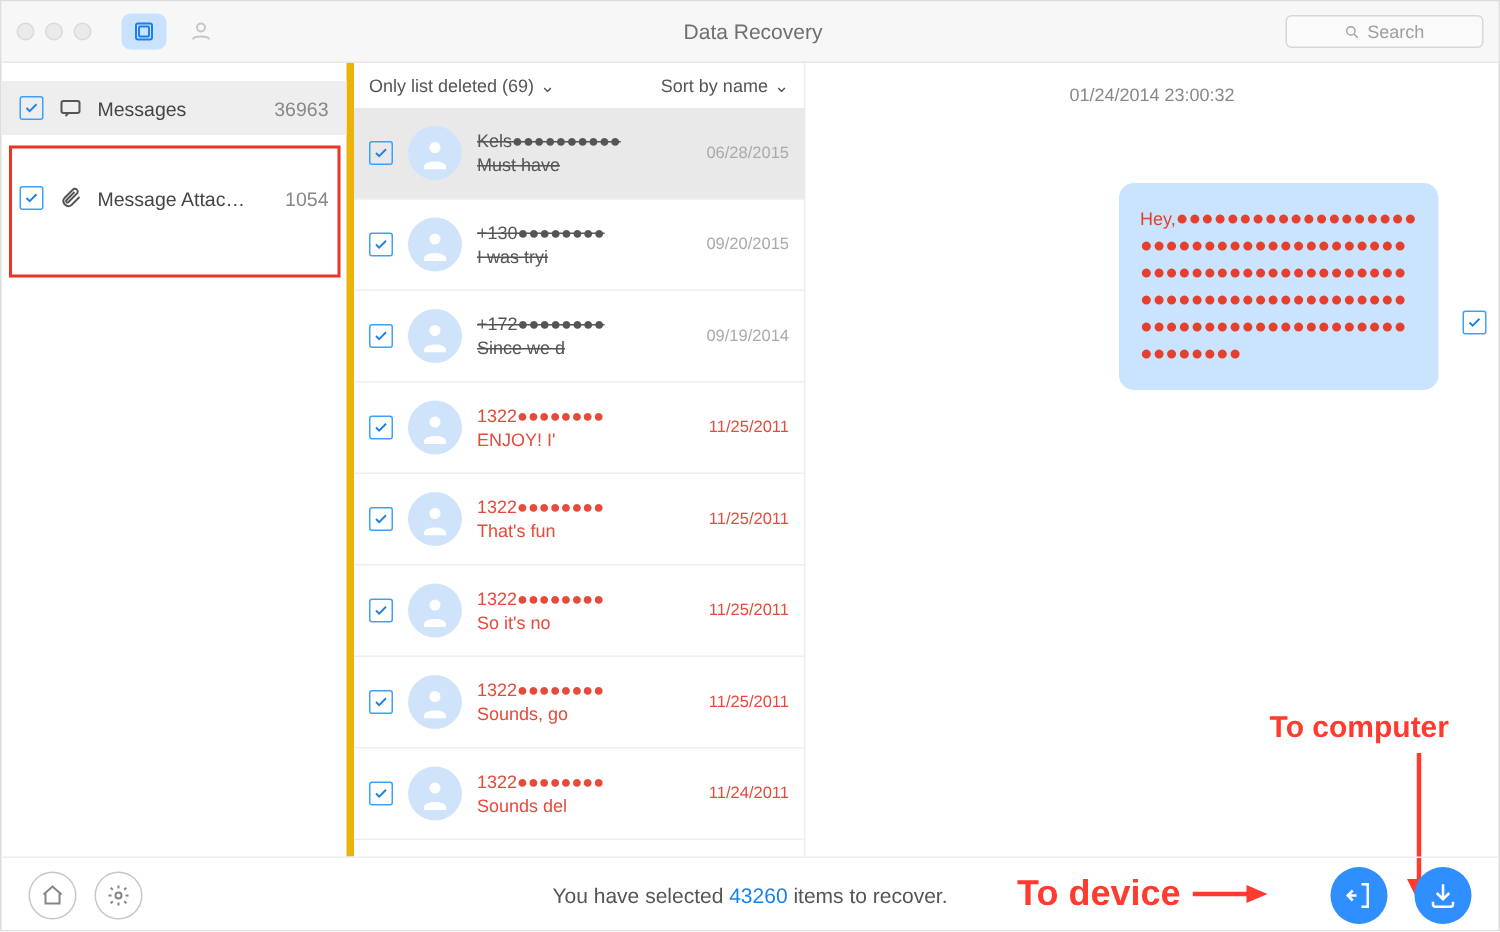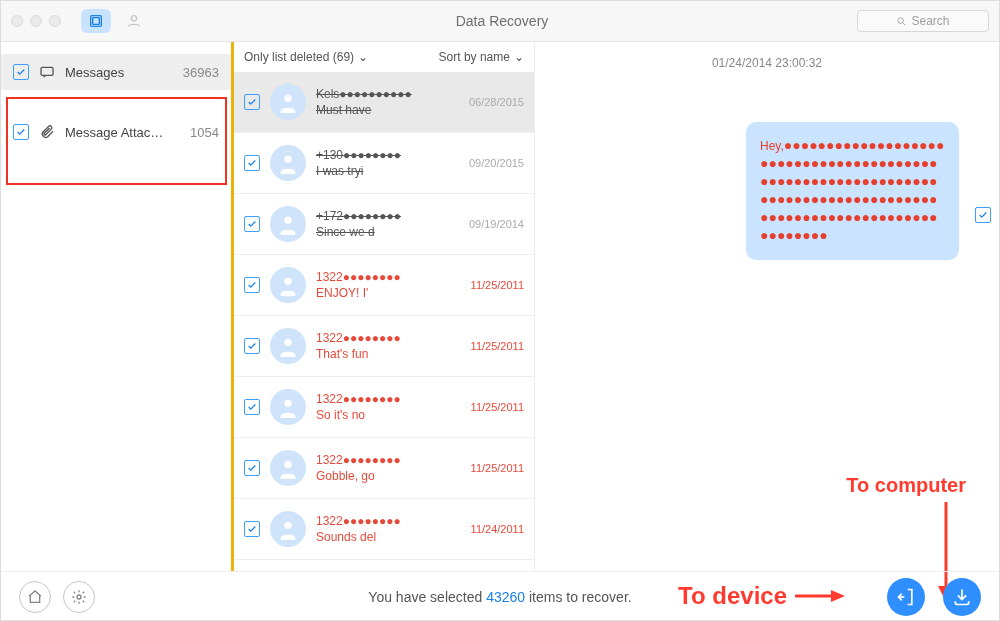--- a/index.html
+++ b/index.html
@@ -8,21 +8,21 @@
 .traffic{display:flex;gap:7px;align-items:center}
 .tlight{width:12px;height:12px;border-radius:50%;background:#eaeaea;border:1px solid #d9d9d9;box-sizing:border-box}
 .toolbar-icons{margin-left:20px;display:flex;gap:8px;align-items:center}
 .tb-btn{width:30px;height:24px;border-radius:6px;display:flex;align-items:center;justify-content:center;color:#888}
 .tb-btn.active{background:#c9e2ff;color:#1b80e8}
 .tb-btn svg{width:16px;height:16px}
 .win-title{position:absolute;left:4px;right:0;text-align:center;color:#6f6f6f;font-size:14px;pointer-events:none}
 .search-wrap{margin-left:auto;display:flex;align-items:center}
 .search{width:130px;height:20px;border:1px solid #d7d7d7;border-radius:4px;background:#fafafa;display:flex;align-items:center;justify-content:center;color:#9f9f9f;gap:4px;font-size:12px}
 .cols{display:flex;height:calc(100% - 40px - 50px)}
-.left{width:230px;border-right:3px solid #eab308;position:relative;padding-top:12px}
+.left{width:230px;border-right:5px solid #eab308;position:relative;padding-top:12px}
 .redbox{position:absolute;top:55px;left:5px;right:4px;height:88px;border:2px solid #e32;box-sizing:border-box}
 .cat{display:flex;align-items:center;height:36px;padding:0 12px;gap:10px}
 .cat.sel{background:#eeeeee}
 .cb{width:14px;height:14px;border:1px solid #3da0ff;border-radius:2px;display:flex;align-items:center;justify-content:center;color:#1b80e8;flex:0 0 auto}
 .cb svg{width:10px;height:10px}
 .cat .cicon{width:16px;height:16px;color:#555}
 .cat .label{flex:1;color:#444;white-space:nowrap;overflow:hidden;text-overflow:ellipsis}
 .cat .count{color:#888}
 .mid{width:300px;border-right:1px solid #eee;display:flex;flex-direction:column}
 .mid-hdr{height:30px;display:flex;align-items:center;padding:0 10px;color:#555;font-size:12px}
@@ -251,21 +251,21 @@
               </svg>
             </div>
             <div class="avatar">
               <svg viewBox="0 0 24 24">
                 <circle cx="12" cy="8" r="4"></circle>
                 <path d="M4 22c0-5 16-5 16 0v2H4z"></path>
               </svg>
             </div>
             <div class="row-text">
               <div class="r-title">1322●●●●●●●●</div>
-              <div class="r-sub">Gobble, go</div>
+              <div class="r-sub">Sounds, go</div>
             </div>
             <div class="r-date">11/25/2011</div>
           </div>
           <div class="row red">
             <div class="cb">
               <svg viewBox="0 0 24 24" fill="none" stroke="currentColor" stroke-width="3">
                 <polyline points="4 12 9 17 20 6"></polyline>
               </svg>
             </div>
             <div class="avatar">

